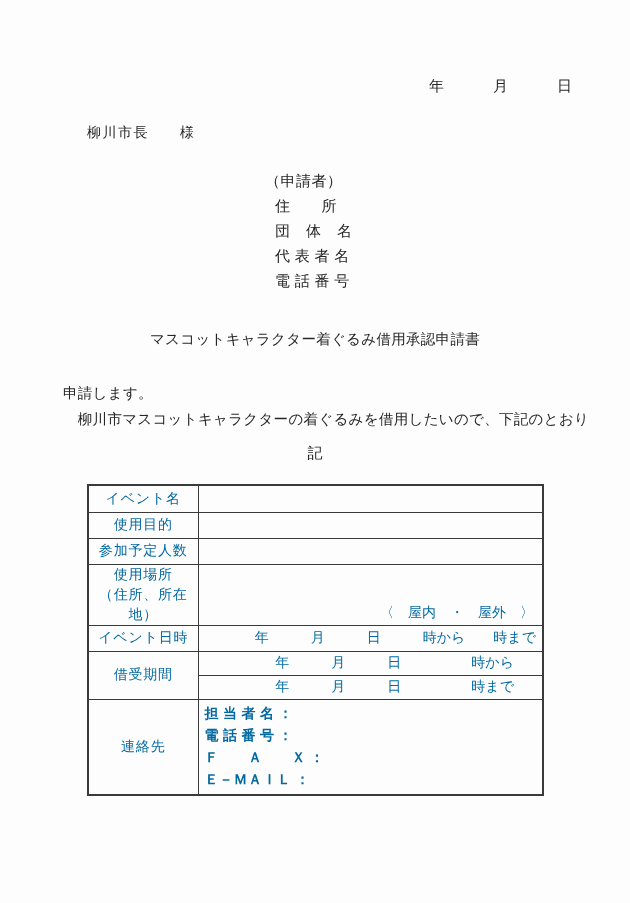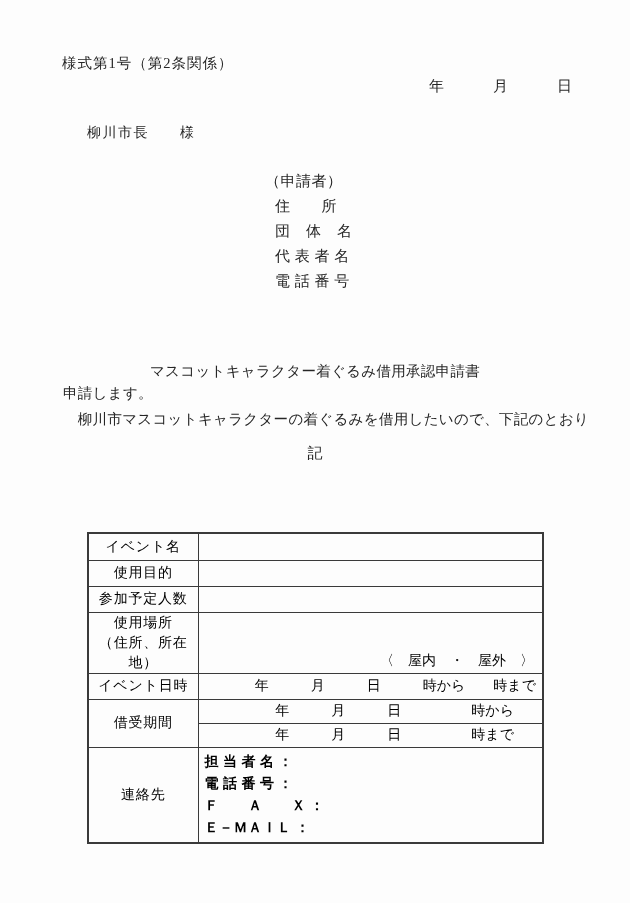--- a/index.html
+++ b/index.html
@@ -19,37 +19,36 @@
   }
   .abs { position: absolute; white-space: nowrap; }
 
   .form-number { left: 62px; top: 54px; letter-spacing: 1px; }
   .date-line { left: 0; top: 77px; width: 630px; text-align: right; padding-right: 57px; box-sizing: border-box; font-size: 15px; letter-spacing: 1px; }
   .addressee { left: 87px; top: 124px; font-size: 14px; letter-spacing: 1.5px; }
 
   .applicant { left: 265px; top: 169px; line-height: 25px; font-size: 15px; letter-spacing: 0.5px; }
   .applicant .field { padding-left: 10px; }
 
-  .doc-title { left: 0; top: 330px; width: 630px; text-align: center; letter-spacing: 0.3px; margin-top: 32px; }
+  .doc-title { left: 0; top: 330px; width: 630px; text-align: center; letter-spacing: 0.3px; }
 
   .body-par { left: 63px; top: 381px; line-height: 25.5px; letter-spacing: 0.3px; }
   .body-par div { white-space: pre; }
 
   .section-marker { left: 0; top: 444px; width: 630px; text-align: center; font-size: 15px; }
 
   .form-table {
     position: absolute;
     left: 87px;
     top: 484px;
     width: 457px;
     border-collapse: collapse;
     table-layout: fixed;
     font-size: 14px;
-    color: #000000;
-    margin-top: 48px;
+    color: #0369a1;
   }
   .form-table, .form-table td { border: 1px solid #3a3a3a; }
   .form-table { border: 2px solid #3a3a3a; }
   .form-table td { padding: 0; vertical-align: middle; overflow: hidden; }
   .form-table td.label { text-align: center; letter-spacing: 0.8px; }
   .form-table col.c1 { width: 110px; }
 
   .row-h27 { height: 27px; }
   .row-h26 { height: 26px; }
   .row-h44 { height: 44px; }
@@ -65,21 +64,20 @@
   .contact-cell div { line-height: 22px; letter-spacing: 0.5px; white-space: pre; }
 
   .attachments { left: 73px; top: 776px; line-height: 26px; letter-spacing: 0.5px; }
   .attachments div { white-space: pre; }
 </style>
 </head>
 <body>
 
 <div class="page">
 
-  <div class="abs form-number">様式第1号（第2条関係）</div>
 
   <div class="abs date-line">年　　　月　　　日</div>
 
   <div class="abs addressee">柳川市長　　様</div>
 
   <div class="abs applicant">
     <div>（申請者）</div>
     <div class="field">住　　所</div>
     <div class="field">団　体　名</div>
     <div class="field">代 表 者 名</div>

